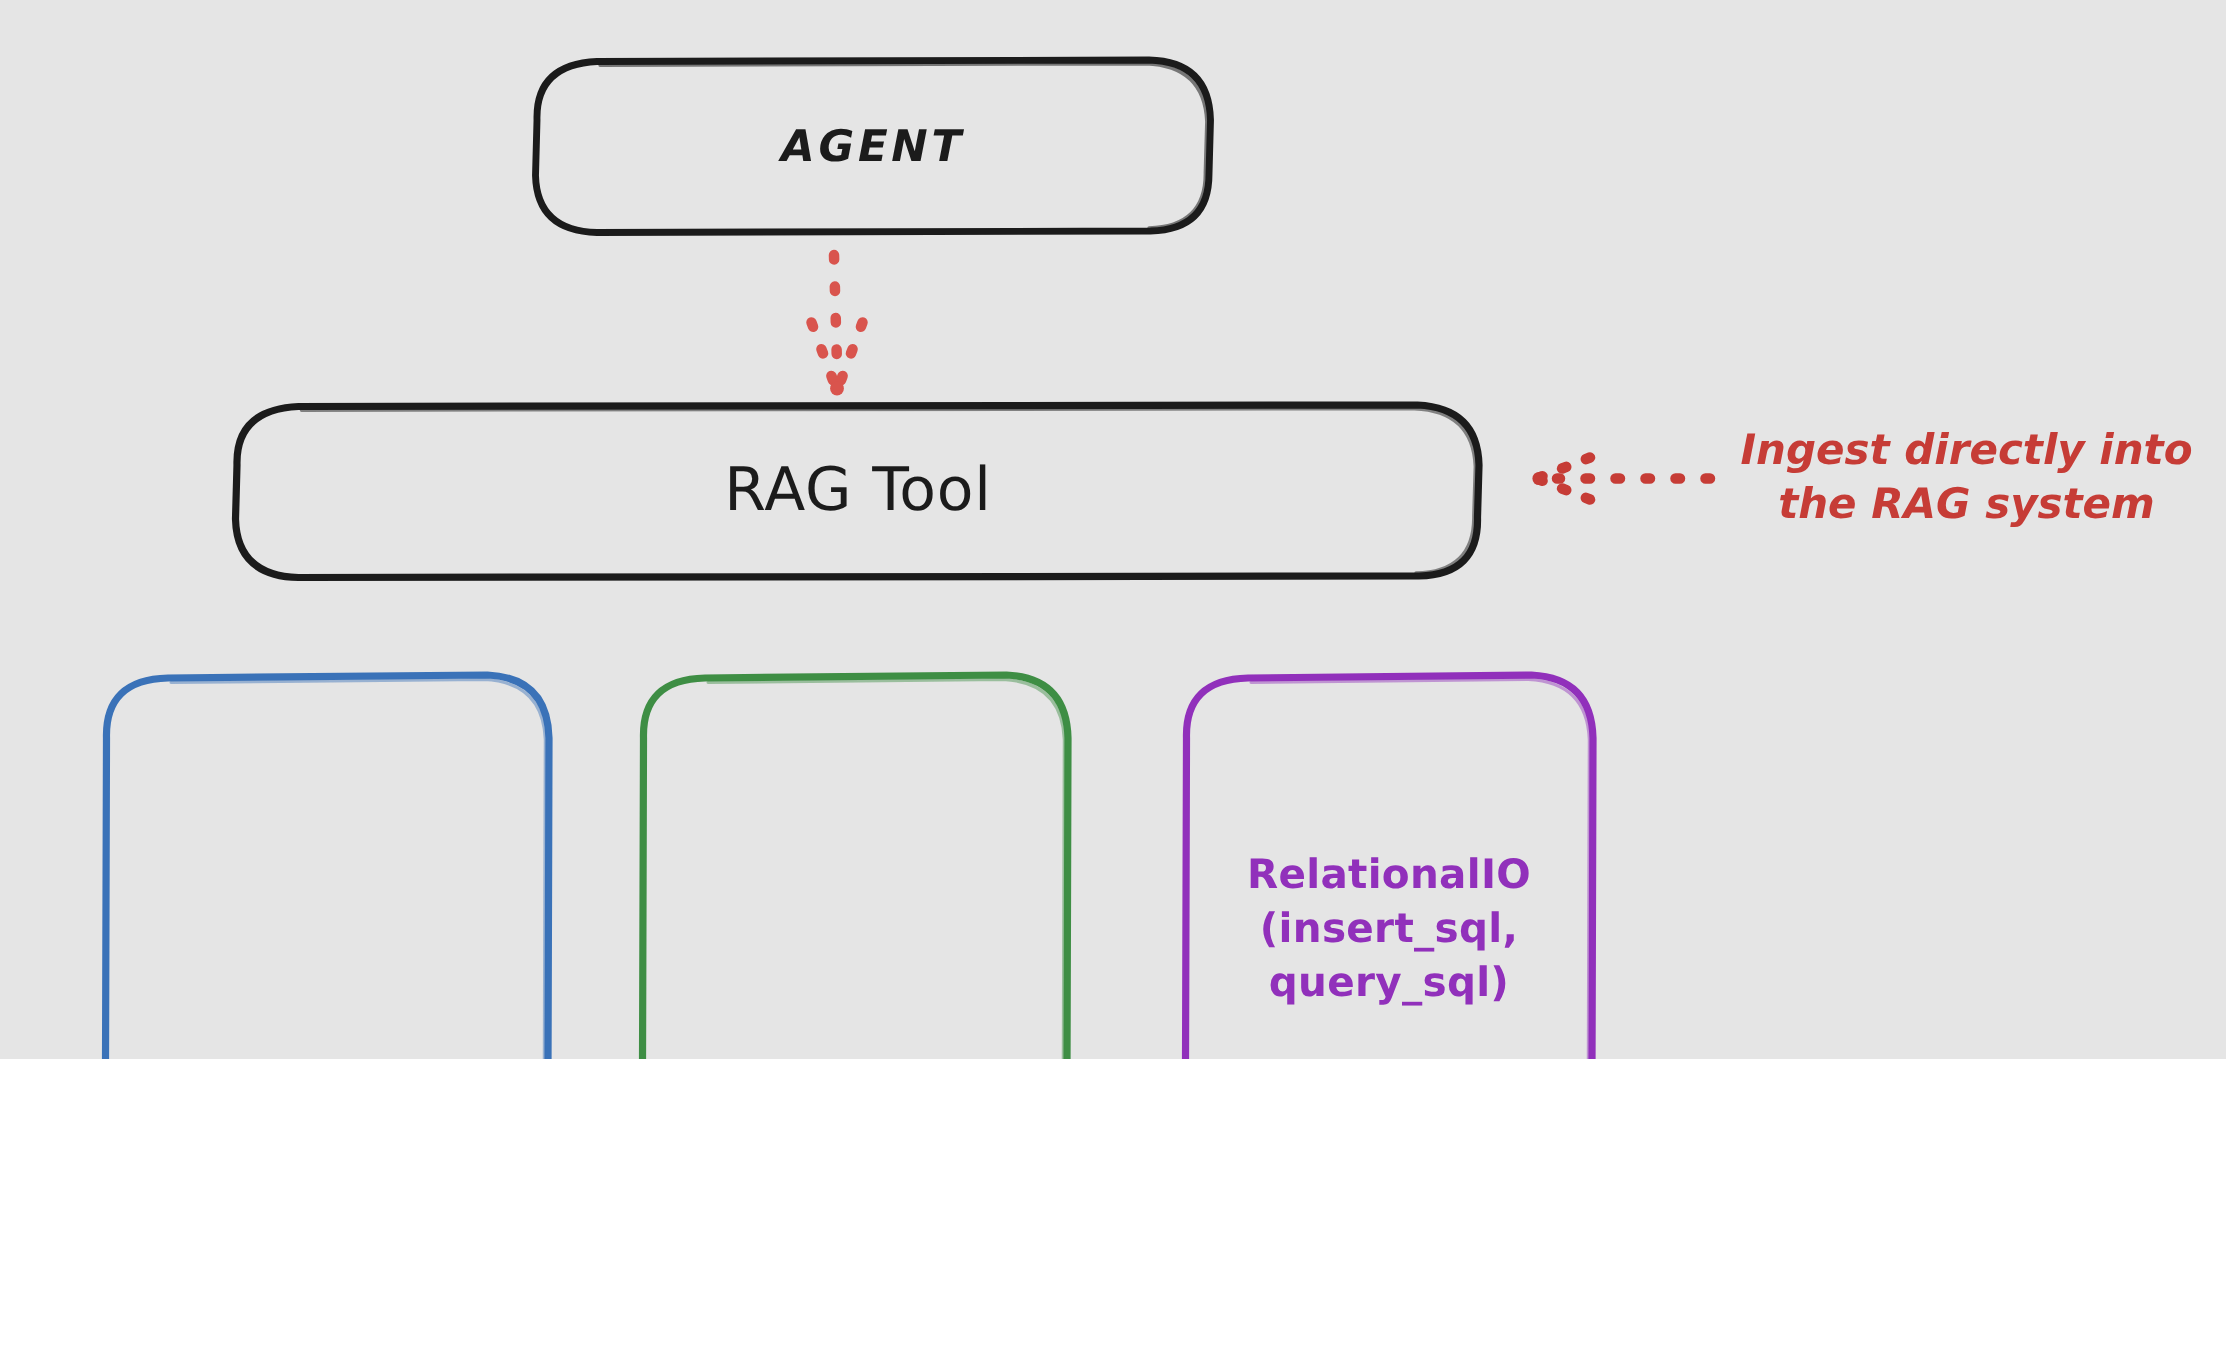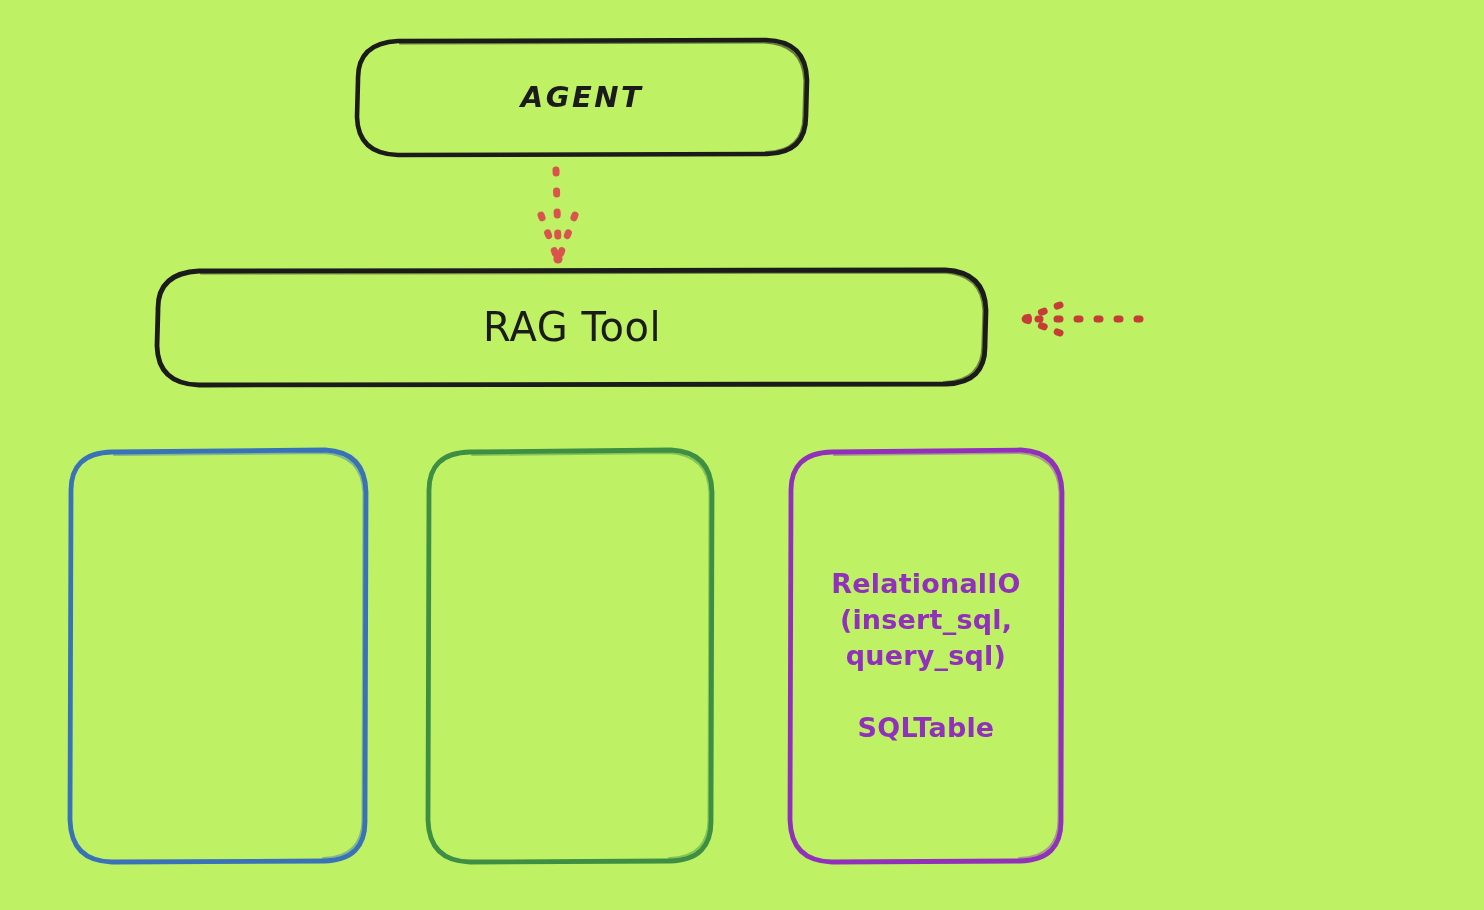--- a/index.html
+++ b/index.html
@@ -6,22 +6,22 @@
     margin: 0;
     padding: 0;
     background: #ffffff;
   }
   body {
     font-family: "DejaVu Sans", sans-serif;
   }
   #canvas {
     position: relative;
     width: 1484px;
-    height: 910px;
-    background: #bef264;
+    height: 706px;
+    background: #e5e5e5;
     overflow: hidden;
   }
   .svg-layer {
     position: absolute;
     top: 0;
     left: 0;
     width: 1484px;
     height: 910px;
     pointer-events: none;
   }
@@ -167,14 +167,16 @@
 
 
   <div class="node provider-box" id="relationalio-box">
     <div class="node-label">RelationalIO
 (insert_sql,
 query_sql)
 
 SQLTable</div>
   </div>
 
+  <div id="ingest-annotation">Ingest directly into
+the RAG system</div>
 
 </div>
 
 </body></html>

